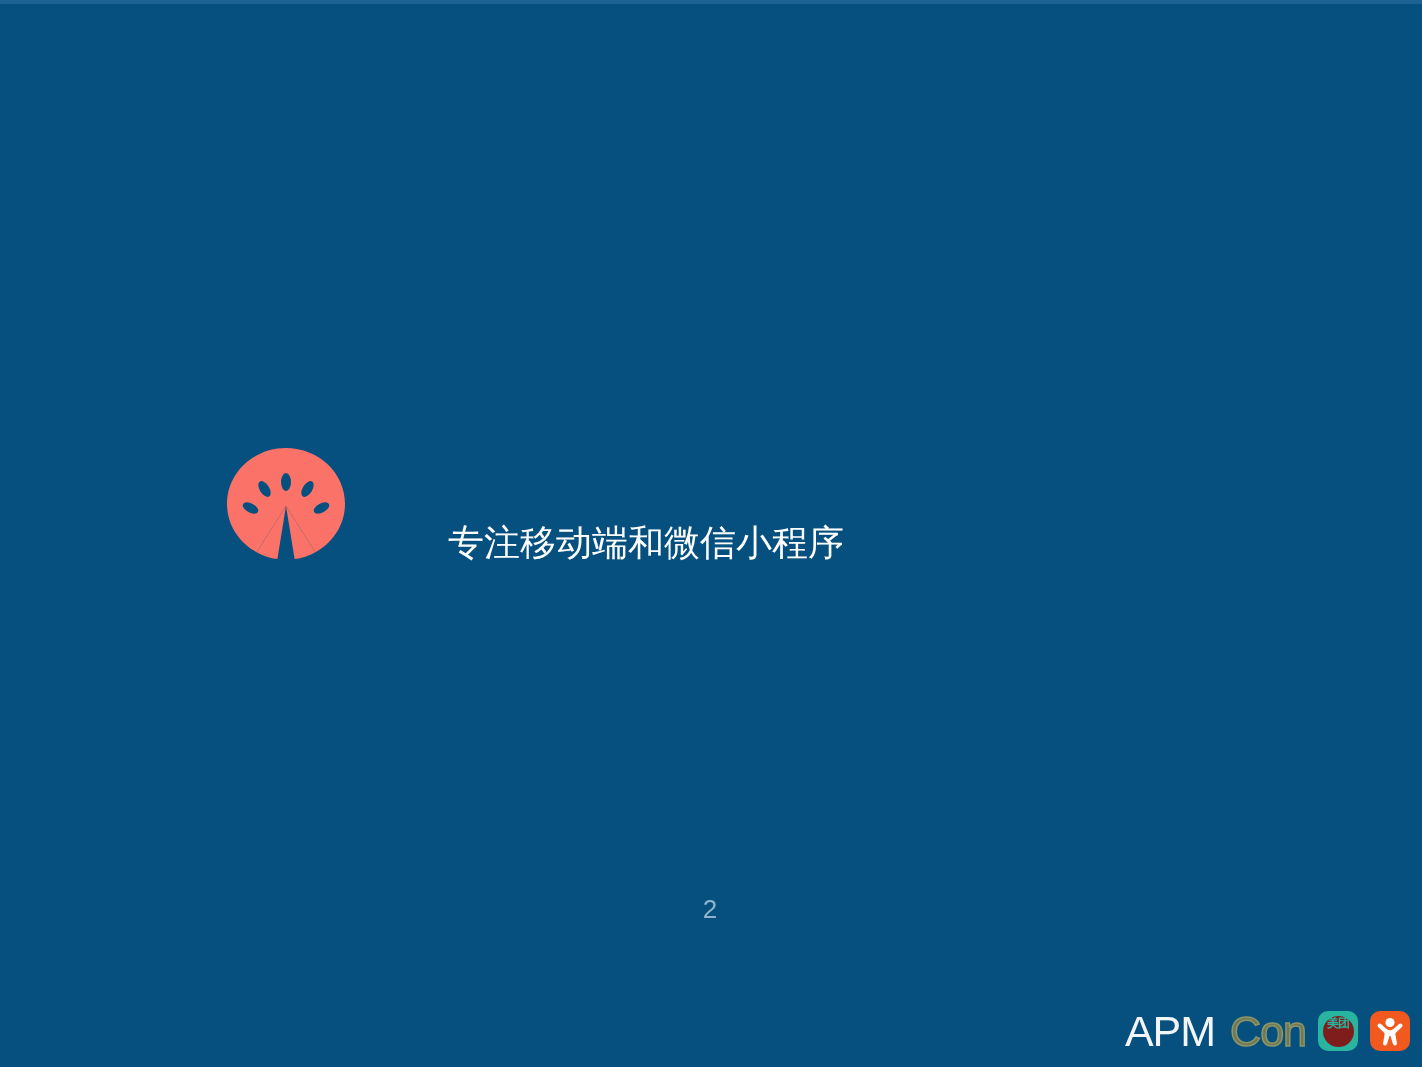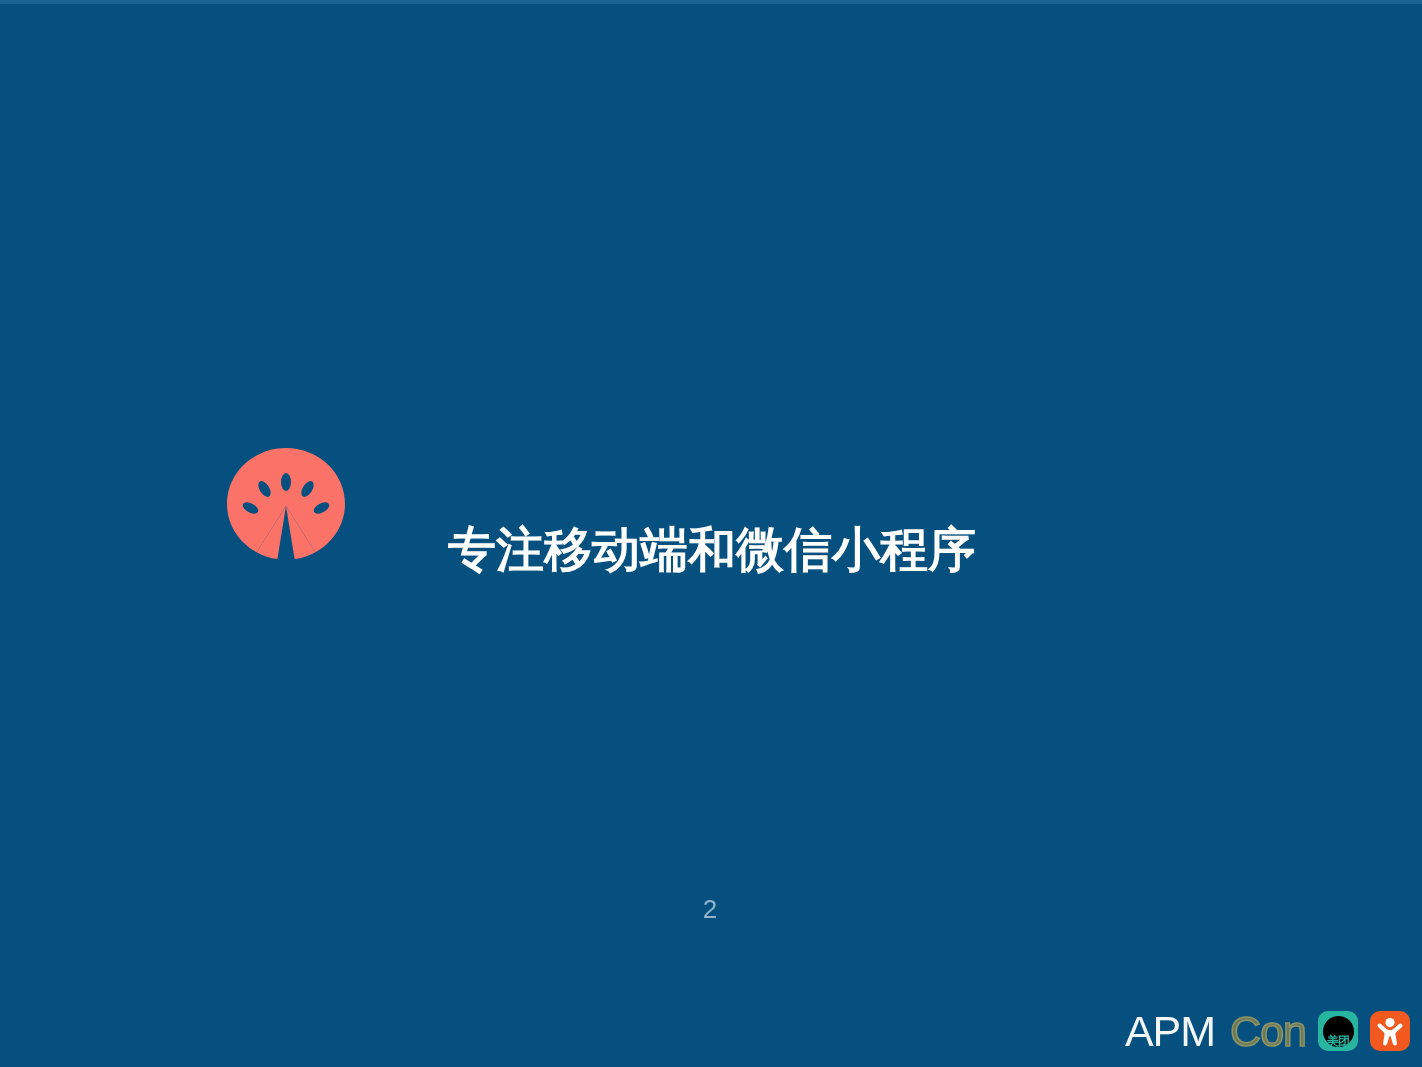--- a/index.html
+++ b/index.html
@@ -68,22 +68,22 @@
     font-weight: 300;
     line-height: 1.15;
     letter-spacing: 2px;
     white-space: nowrap;
   }
   #tagline {
     position: absolute;
     left: 448px;
     top: 522px;
     color: #ffffff;
-    font-size: 48px;
-    font-weight: bold;
+    font-size: 36px;
+    font-weight: normal;
     line-height: 1.18;
     letter-spacing: 0px;
     white-space: nowrap;
   }
   #tagline .tagline-line {
     display: block;
   }
 
   
   #page-number {
@@ -139,23 +139,23 @@
   #meituan-app-icon {
     background: #27b5a0;
     display: flex;
     align-items: center;
     justify-content: center;
   }
   #meituan-app-icon .disc {
     width: 31px;
     height: 31px;
     border-radius: 50%;
-    background: #000000;
-    display: flex;
-    align-items: flex-end;
+    background: #7f1d1d;
+    display: flex;
+    align-items: flex-start;
     justify-content: center;
   }
   #meituan-app-icon .disc span {
     color: #27b5a0;
     font-size: 13px;
     font-weight: bold;
     line-height: 1;
     letter-spacing: -1px;
     transform: scale(0.92);
   }

